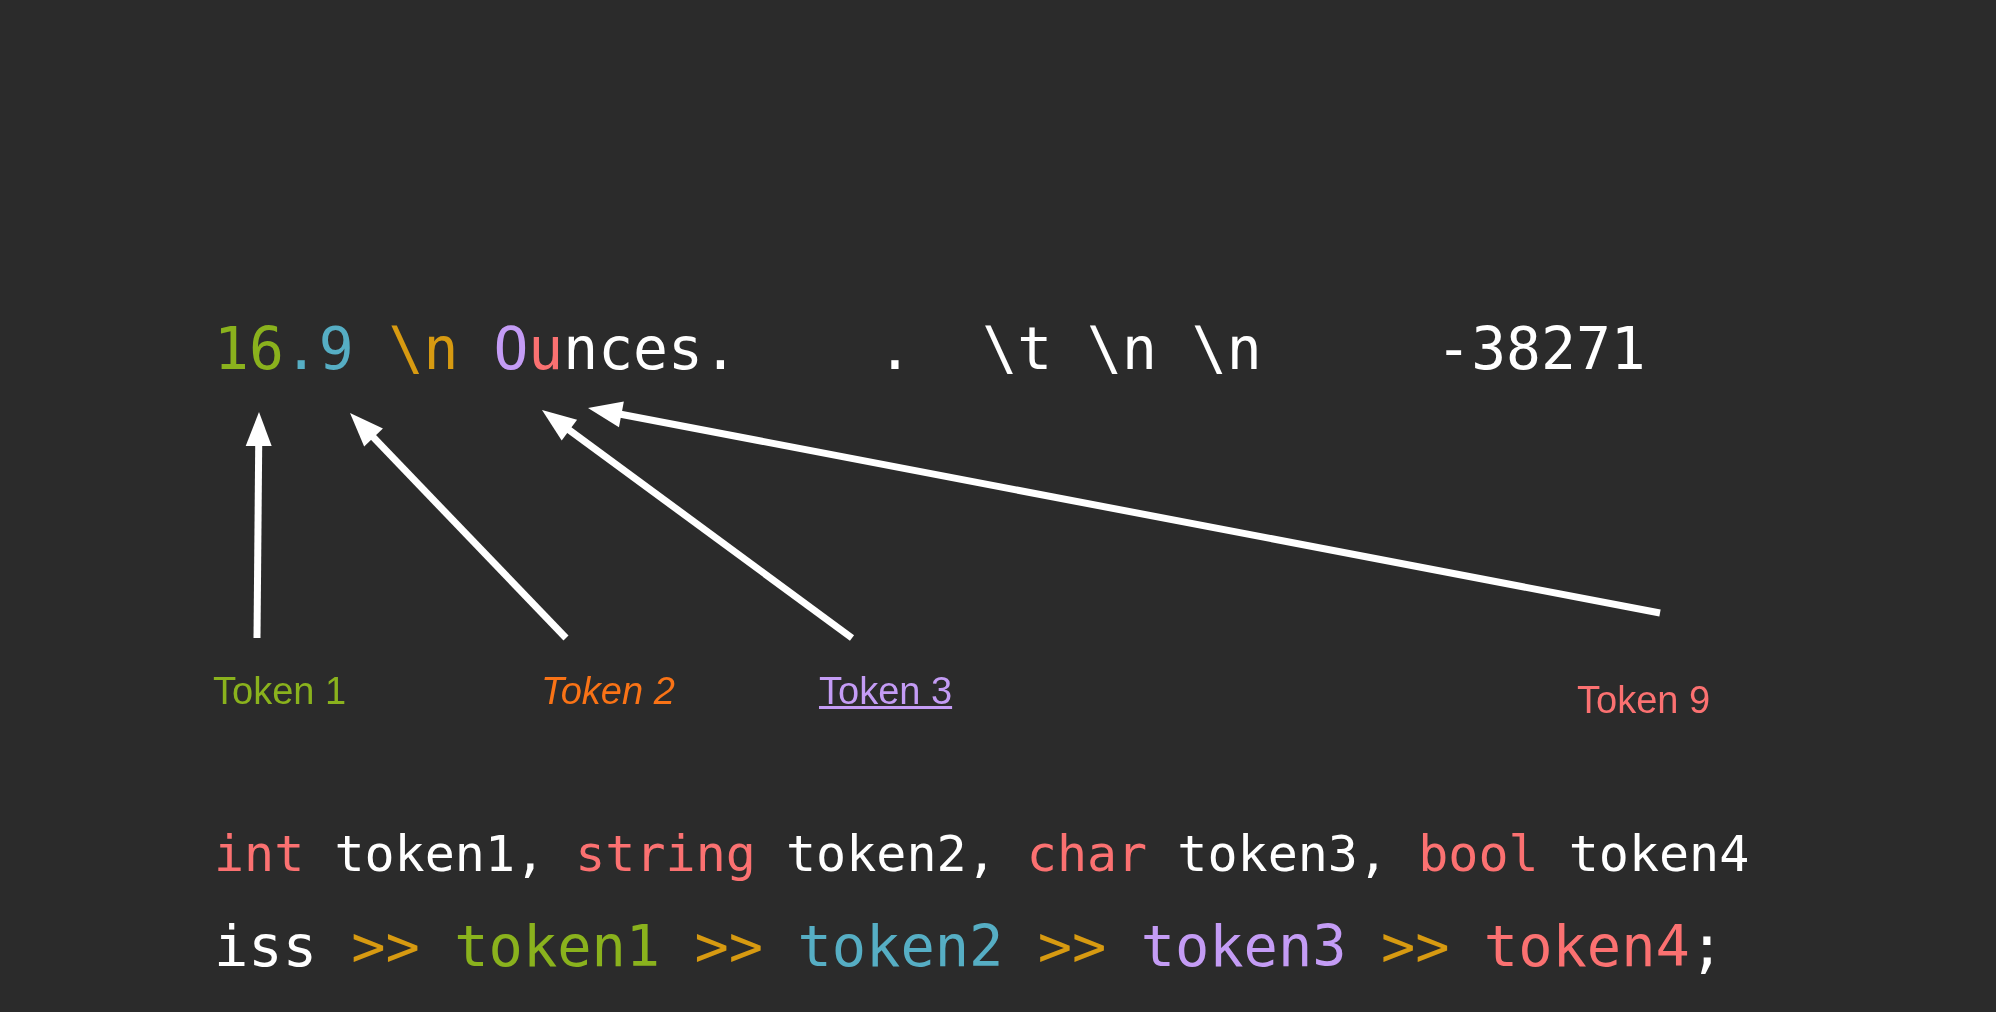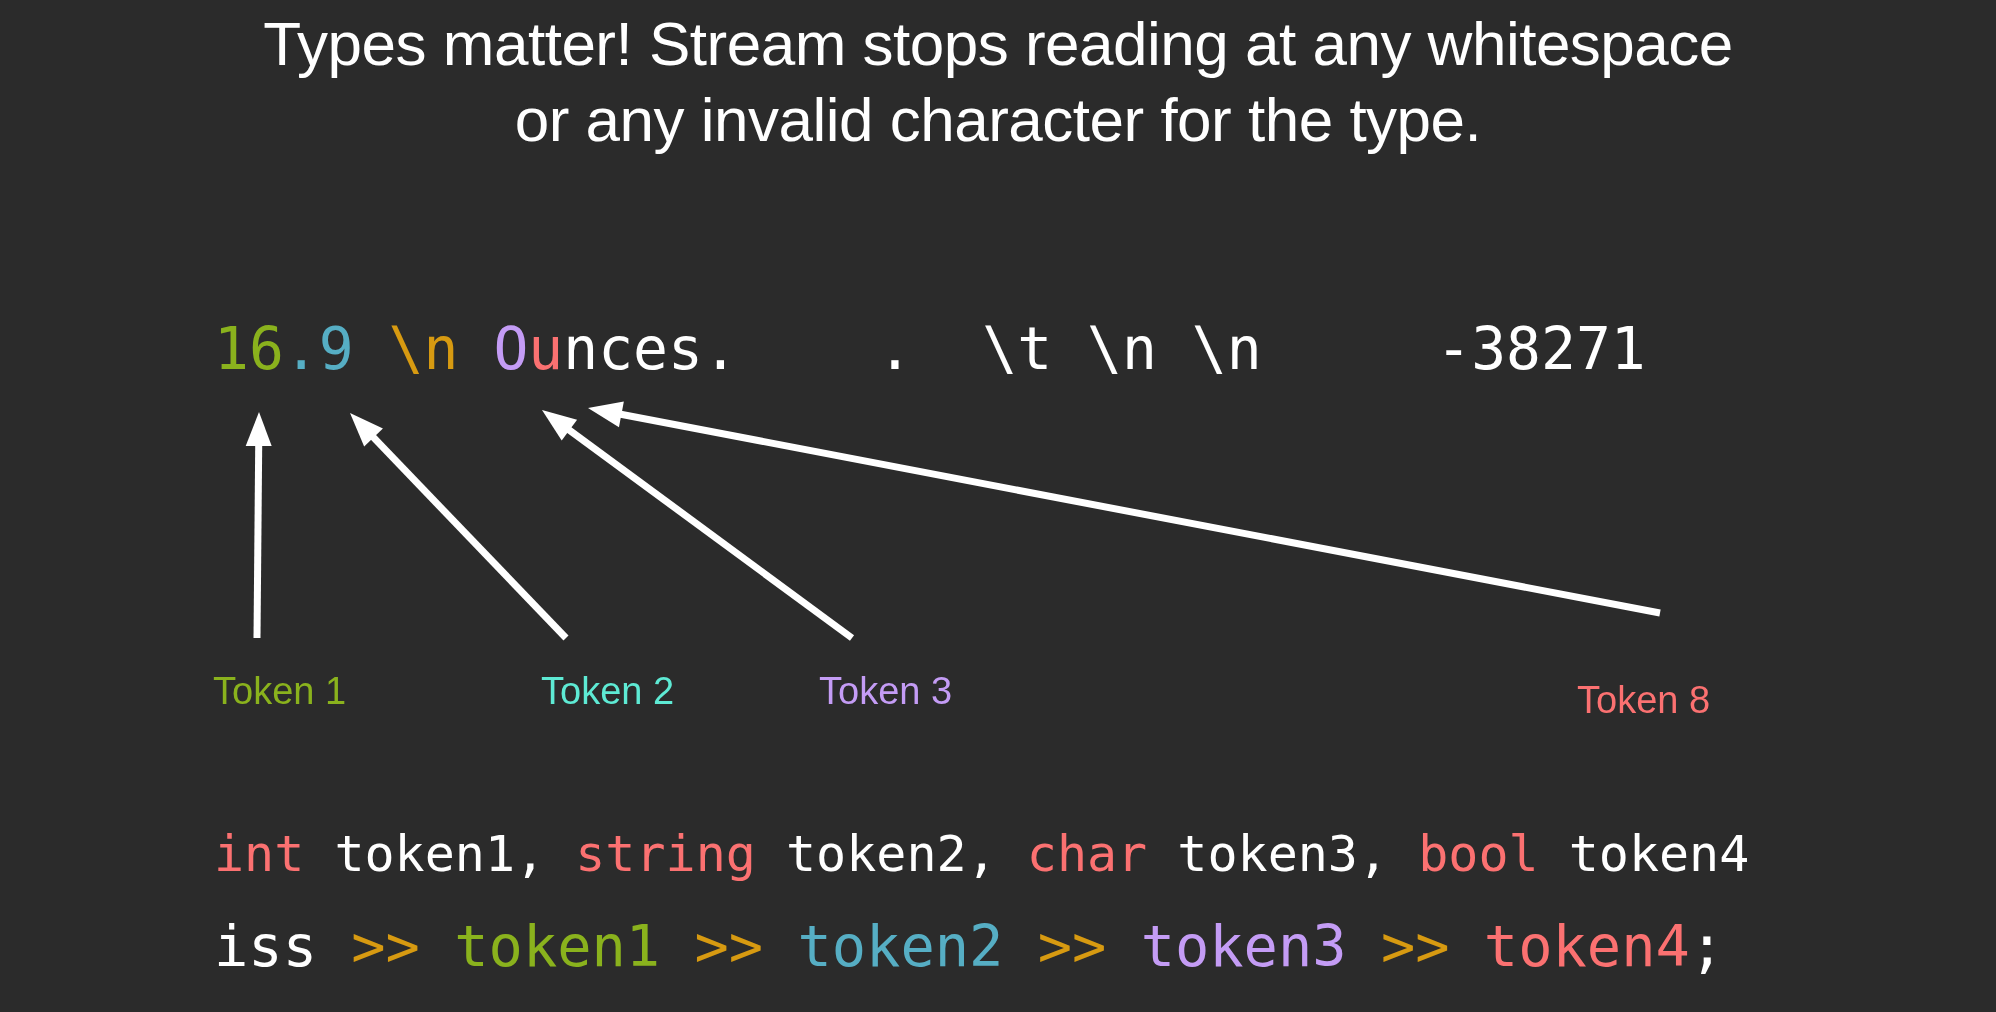--- a/index.html
+++ b/index.html
@@ -91,29 +91,27 @@
     width: 1996px;
     height: 1012px;
     pointer-events: none;
   }
 </style>
 </head>
 <body>
 
 <div id="slide">
 
-  <div id="title">Types matter! Stream stops reading at any whitespace
-or any invalid character for the type.</div>
 
   <div id="stream-line" class="code-line"><span style="color: rgb(138, 178, 29);">16</span><span style="color: rgb(86, 174, 196);">.</span><span style="color: rgb(86, 174, 196);">9</span><span style="color: rgb(255, 255, 255);"> </span><span style="color: rgb(215, 154, 17);">\n</span><span style="color: rgb(255, 255, 255);"> </span><span style="color: rgb(196, 156, 245);">O</span><span style="color: rgb(251, 113, 113);">u</span><span style="color: rgb(255, 255, 255);">nces.</span><span style="color: rgb(255, 255, 255);">    .  \t \n \n     -38271</span></div>
 
   <div class="token-label" id="token-label-1" style="color: rgb(138, 178, 29);">Token 1</div>
-  <div class="token-label" id="token-label-2" style="color: #5eead4;">Token 2</div>
-  <div class="token-label" id="token-label-3" style="color: rgb(196, 156, 245);">Token 3</div>
-  <div class="token-label" id="token-label-4" style="color: rgb(251, 113, 113);">Token 8</div>
+  <div class="token-label" id="token-label-2" style="color: #f97316; font-style: italic;">Token 2</div>
+  <div class="token-label" id="token-label-3" style="color: rgb(196, 156, 245); text-decoration: underline;">Token 3</div>
+  <div class="token-label" id="token-label-4" style="color: rgb(251, 113, 113);">Token 9</div>
 
   <div id="decl-line" class="code-line"><span style="color: rgb(251, 113, 113);">int</span><span style="color: rgb(255, 255, 255);"> token1, </span><span style="color: rgb(251, 113, 113);">string</span><span style="color: rgb(255, 255, 255);"> token2, </span><span style="color: rgb(251, 113, 113);">char</span><span style="color: rgb(255, 255, 255);"> token3, </span><span style="color: rgb(251, 113, 113);">bool</span><span style="color: rgb(255, 255, 255);"> token4</span></div>
 
   <div id="extract-line" class="code-line"><span style="color: rgb(255, 255, 255);">iss </span><span style="color: rgb(215, 154, 17);">&gt;&gt;</span><span style="color: rgb(255, 255, 255);"> </span><span style="color: rgb(138, 178, 29);">token1</span><span style="color: rgb(255, 255, 255);"> </span><span style="color: rgb(215, 154, 17);">&gt;&gt;</span><span style="color: rgb(255, 255, 255);"> </span><span style="color: rgb(86, 174, 196);">token2</span><span style="color: rgb(255, 255, 255);"> </span><span style="color: rgb(215, 154, 17);">&gt;&gt;</span><span style="color: rgb(255, 255, 255);"> </span><span style="color: rgb(196, 156, 245);">token3</span><span style="color: rgb(255, 255, 255);"> </span><span style="color: rgb(215, 154, 17);">&gt;&gt;</span><span style="color: rgb(255, 255, 255);"> </span><span style="color: rgb(251, 113, 113);">token4</span><span style="color: rgb(255, 255, 255);">;</span></div>
 
   <svg id="arrows" viewBox="0 0 1996 1012" width="1996" height="1012" xmlns="http://www.w3.org/2000/svg">
       <g>
         <line x1="257" y1="638" x2="258.752222091513" y2="439.9989036590376" stroke="#ffffff" stroke-width="7" stroke-linecap="butt"></line>
         <polygon points="259,412 271.6986178099617,446.11370847205745 245.69963584085545,445.8836289856052" fill="#ffffff"></polygon>
       </g>

